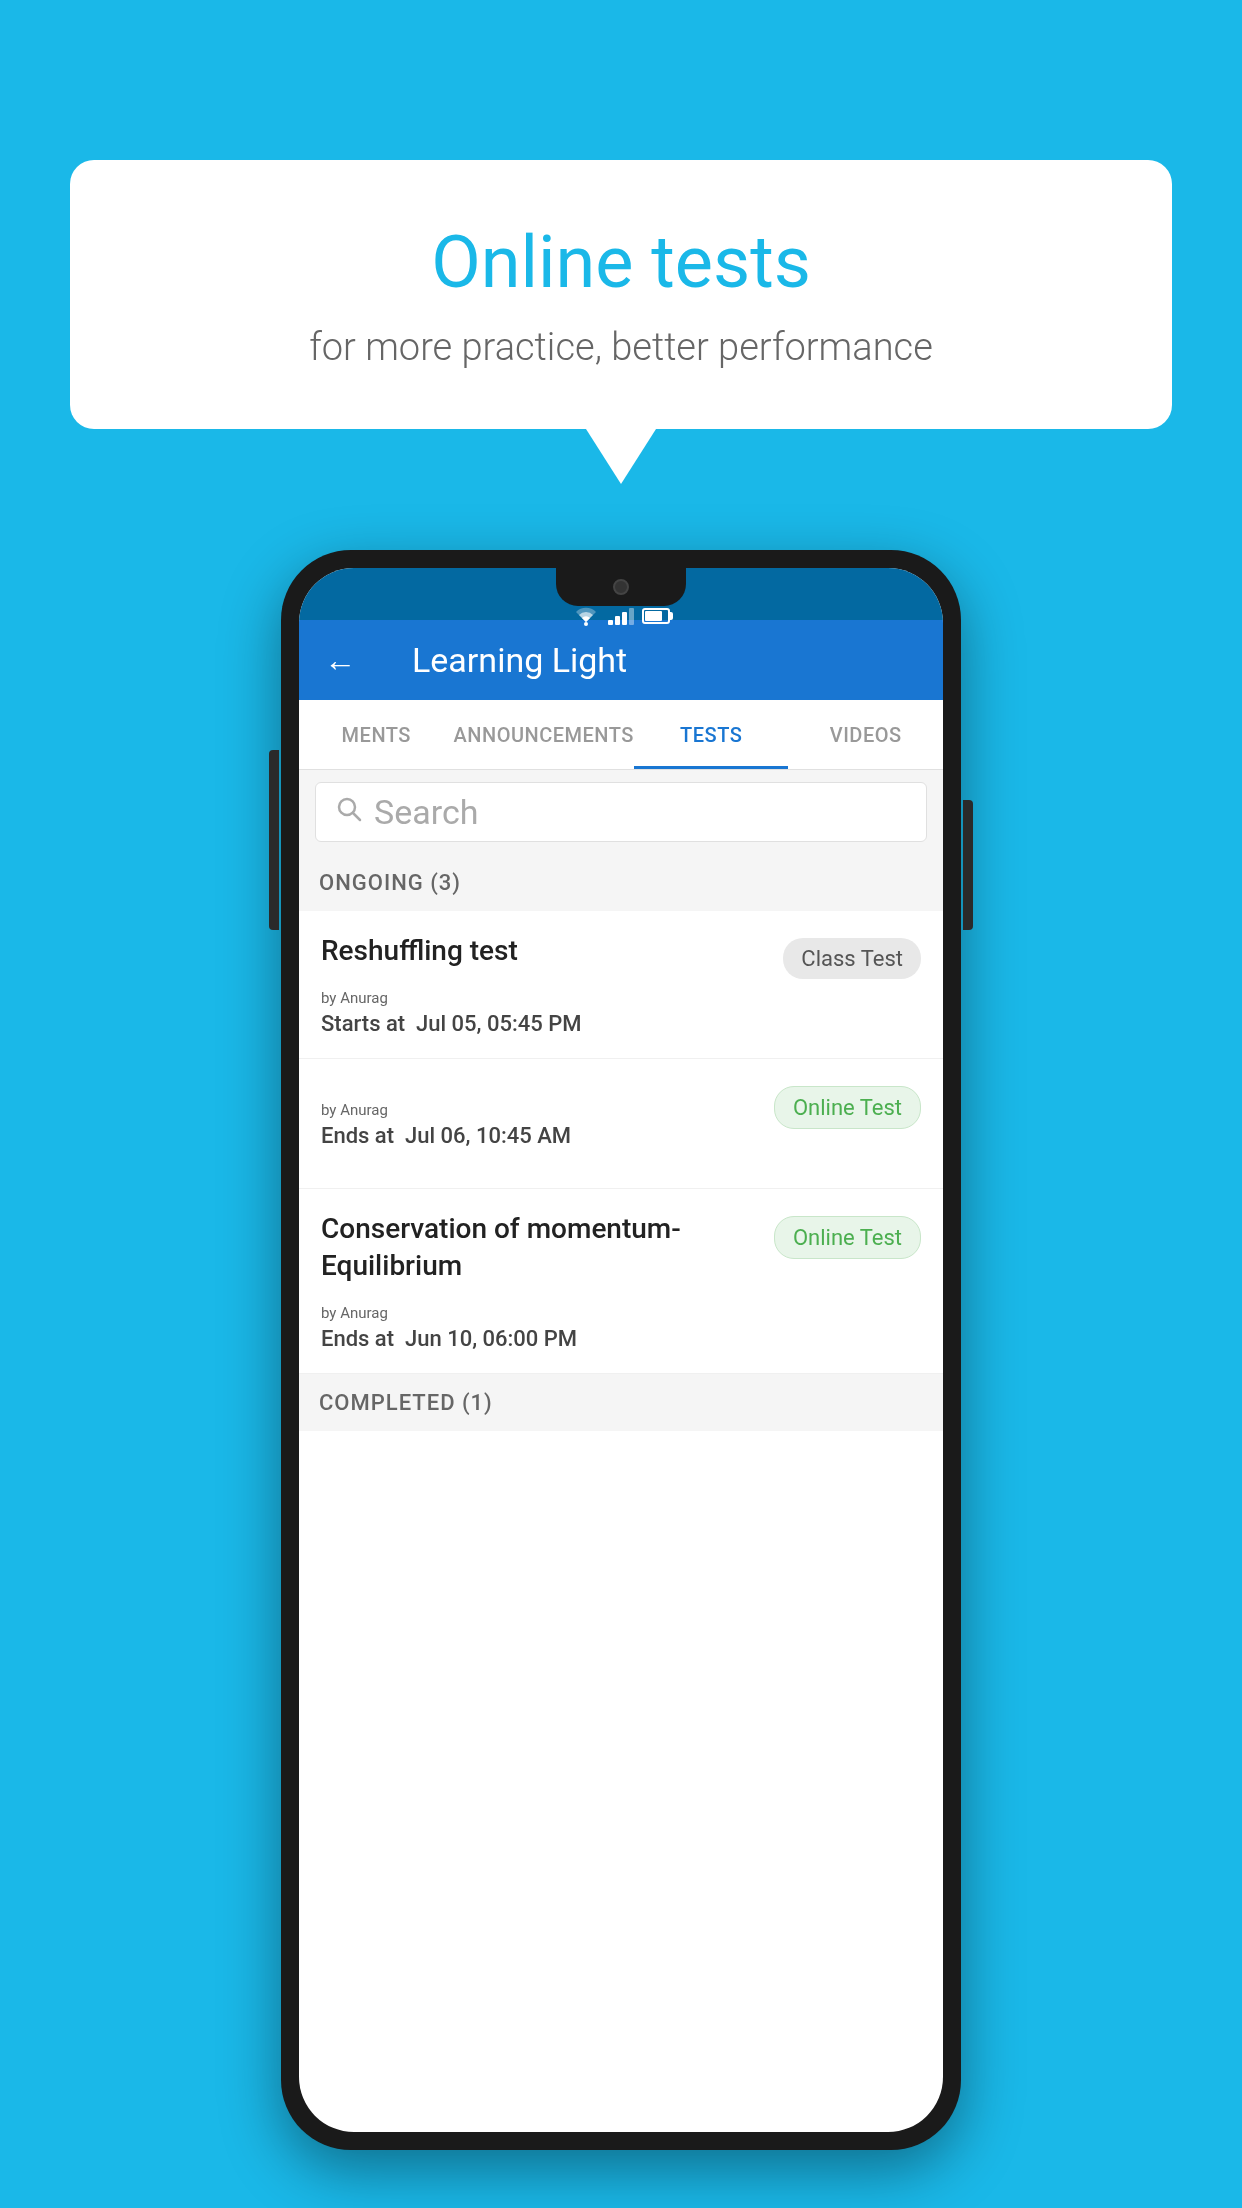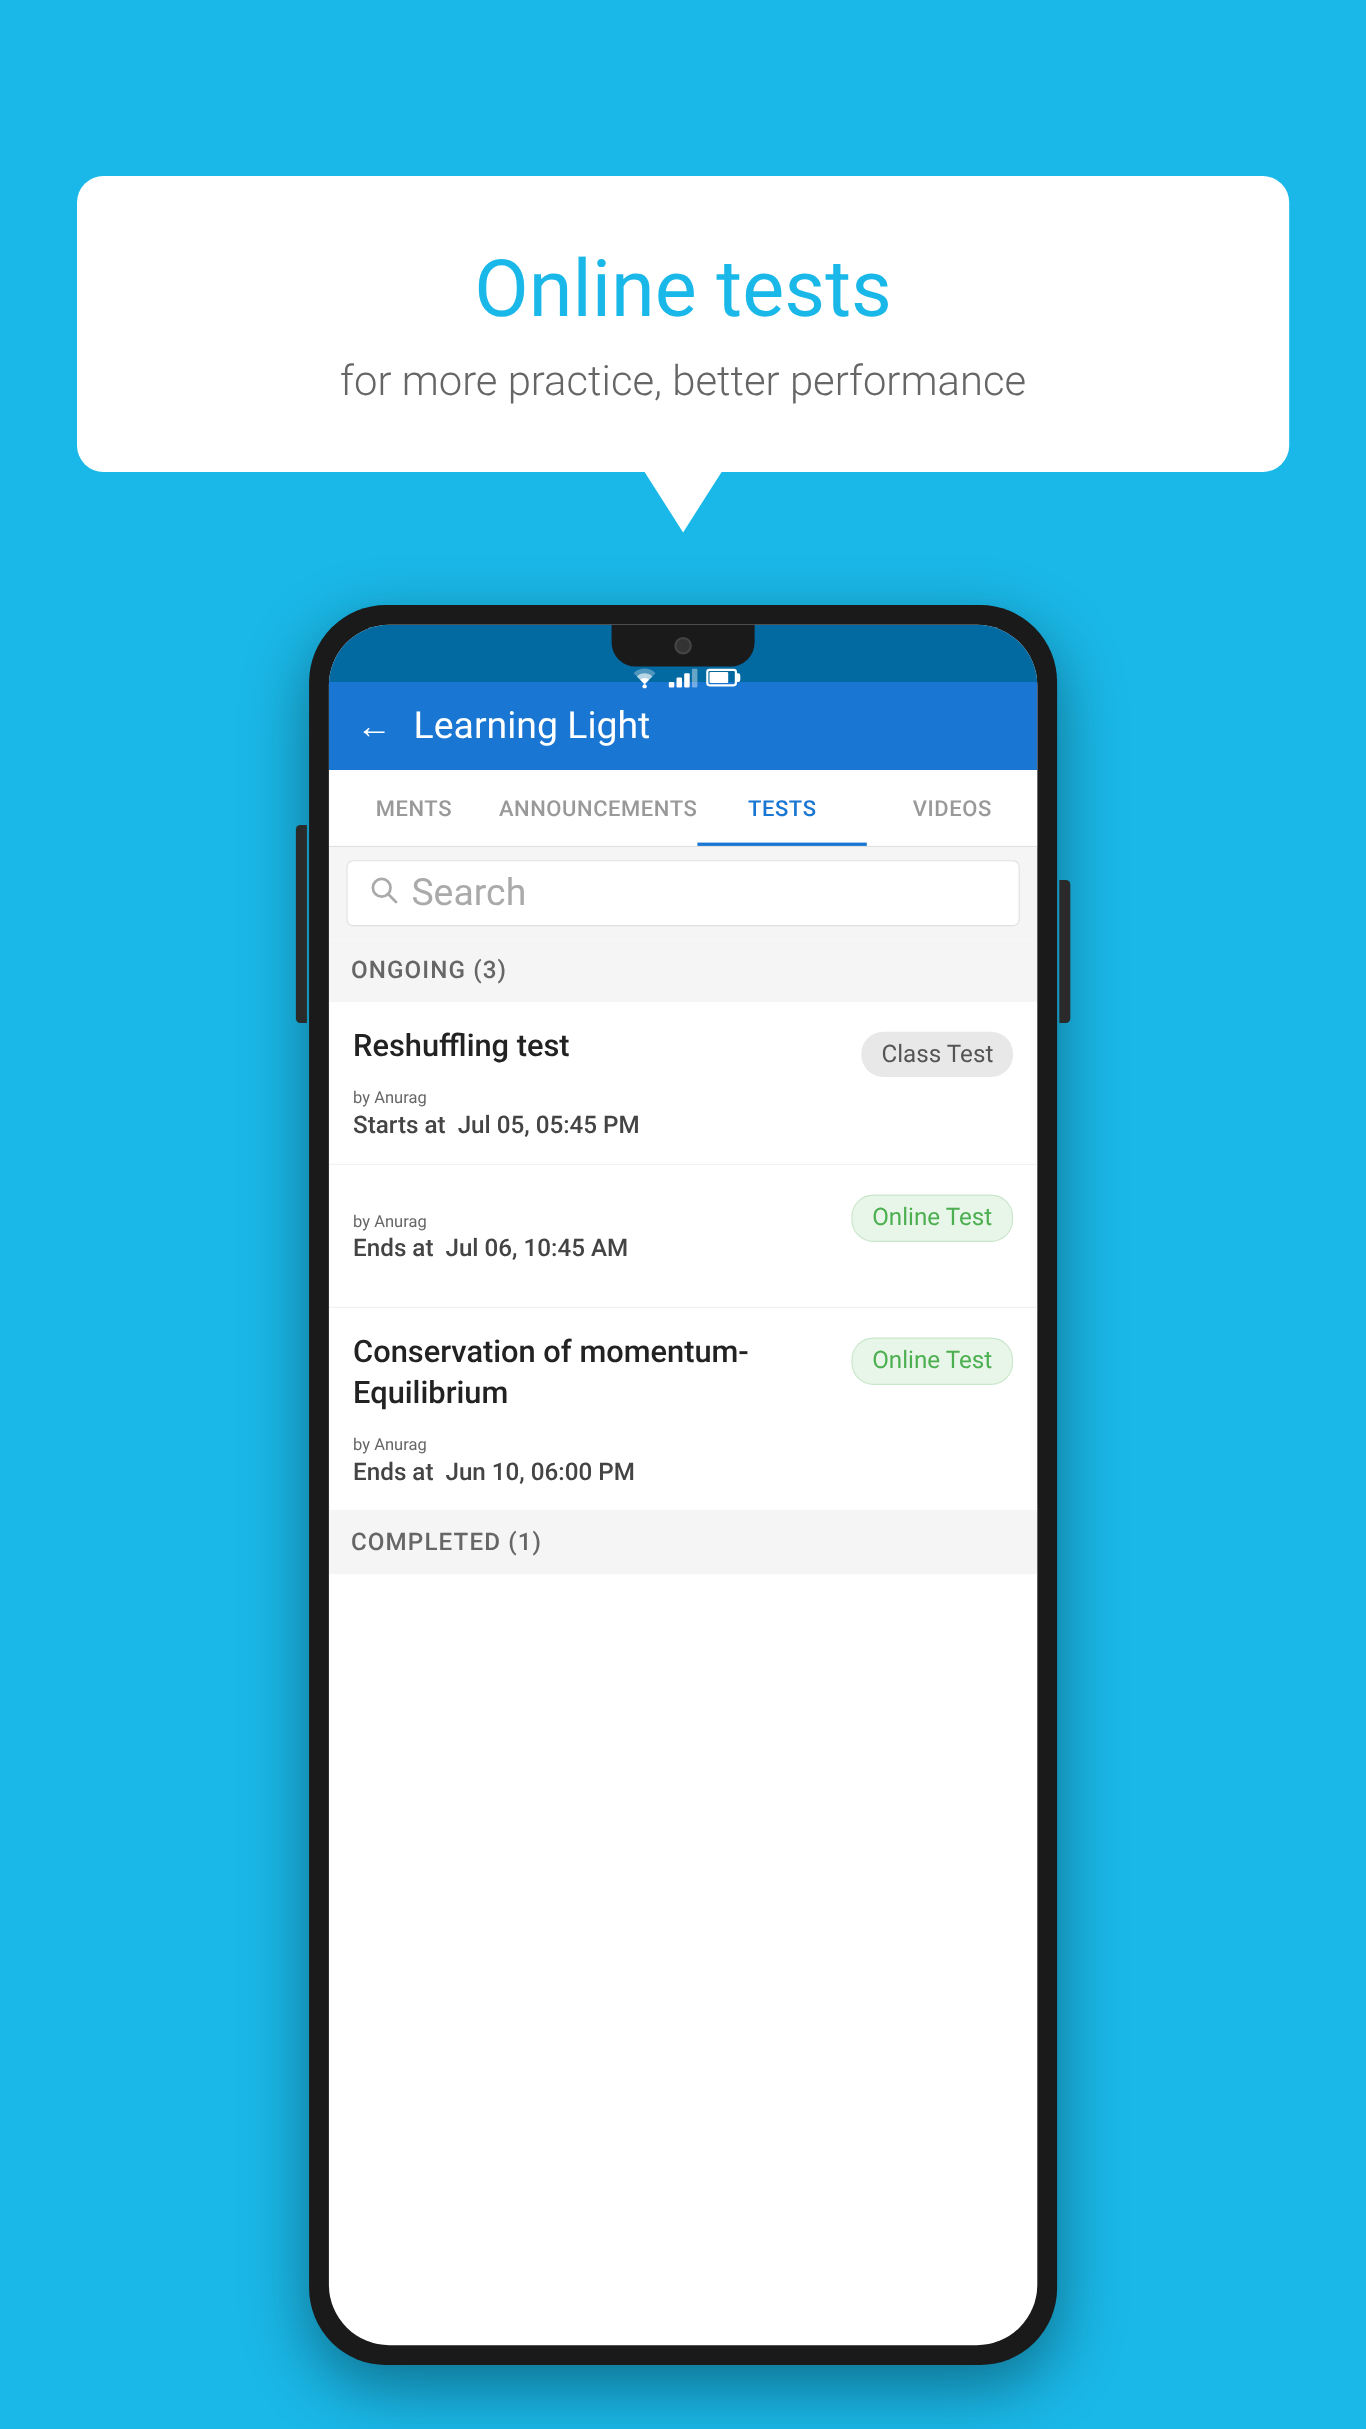--- a/index.html
+++ b/index.html
@@ -211,20 +211,21 @@
     .back-arrow {
       color: white;
       font-size: 32px;
       cursor: pointer;
     }
 
     .app-bar-title {
       color: white;
       font-size: 34px;
       font-weight: 400;
+      margin-left: 36px;
     }
 
     
     .tab-bar {
       background: white;
       display: flex;
       height: 70px;
       border-bottom: 1px solid #e0e0e0;
       overflow: hidden;
     }

